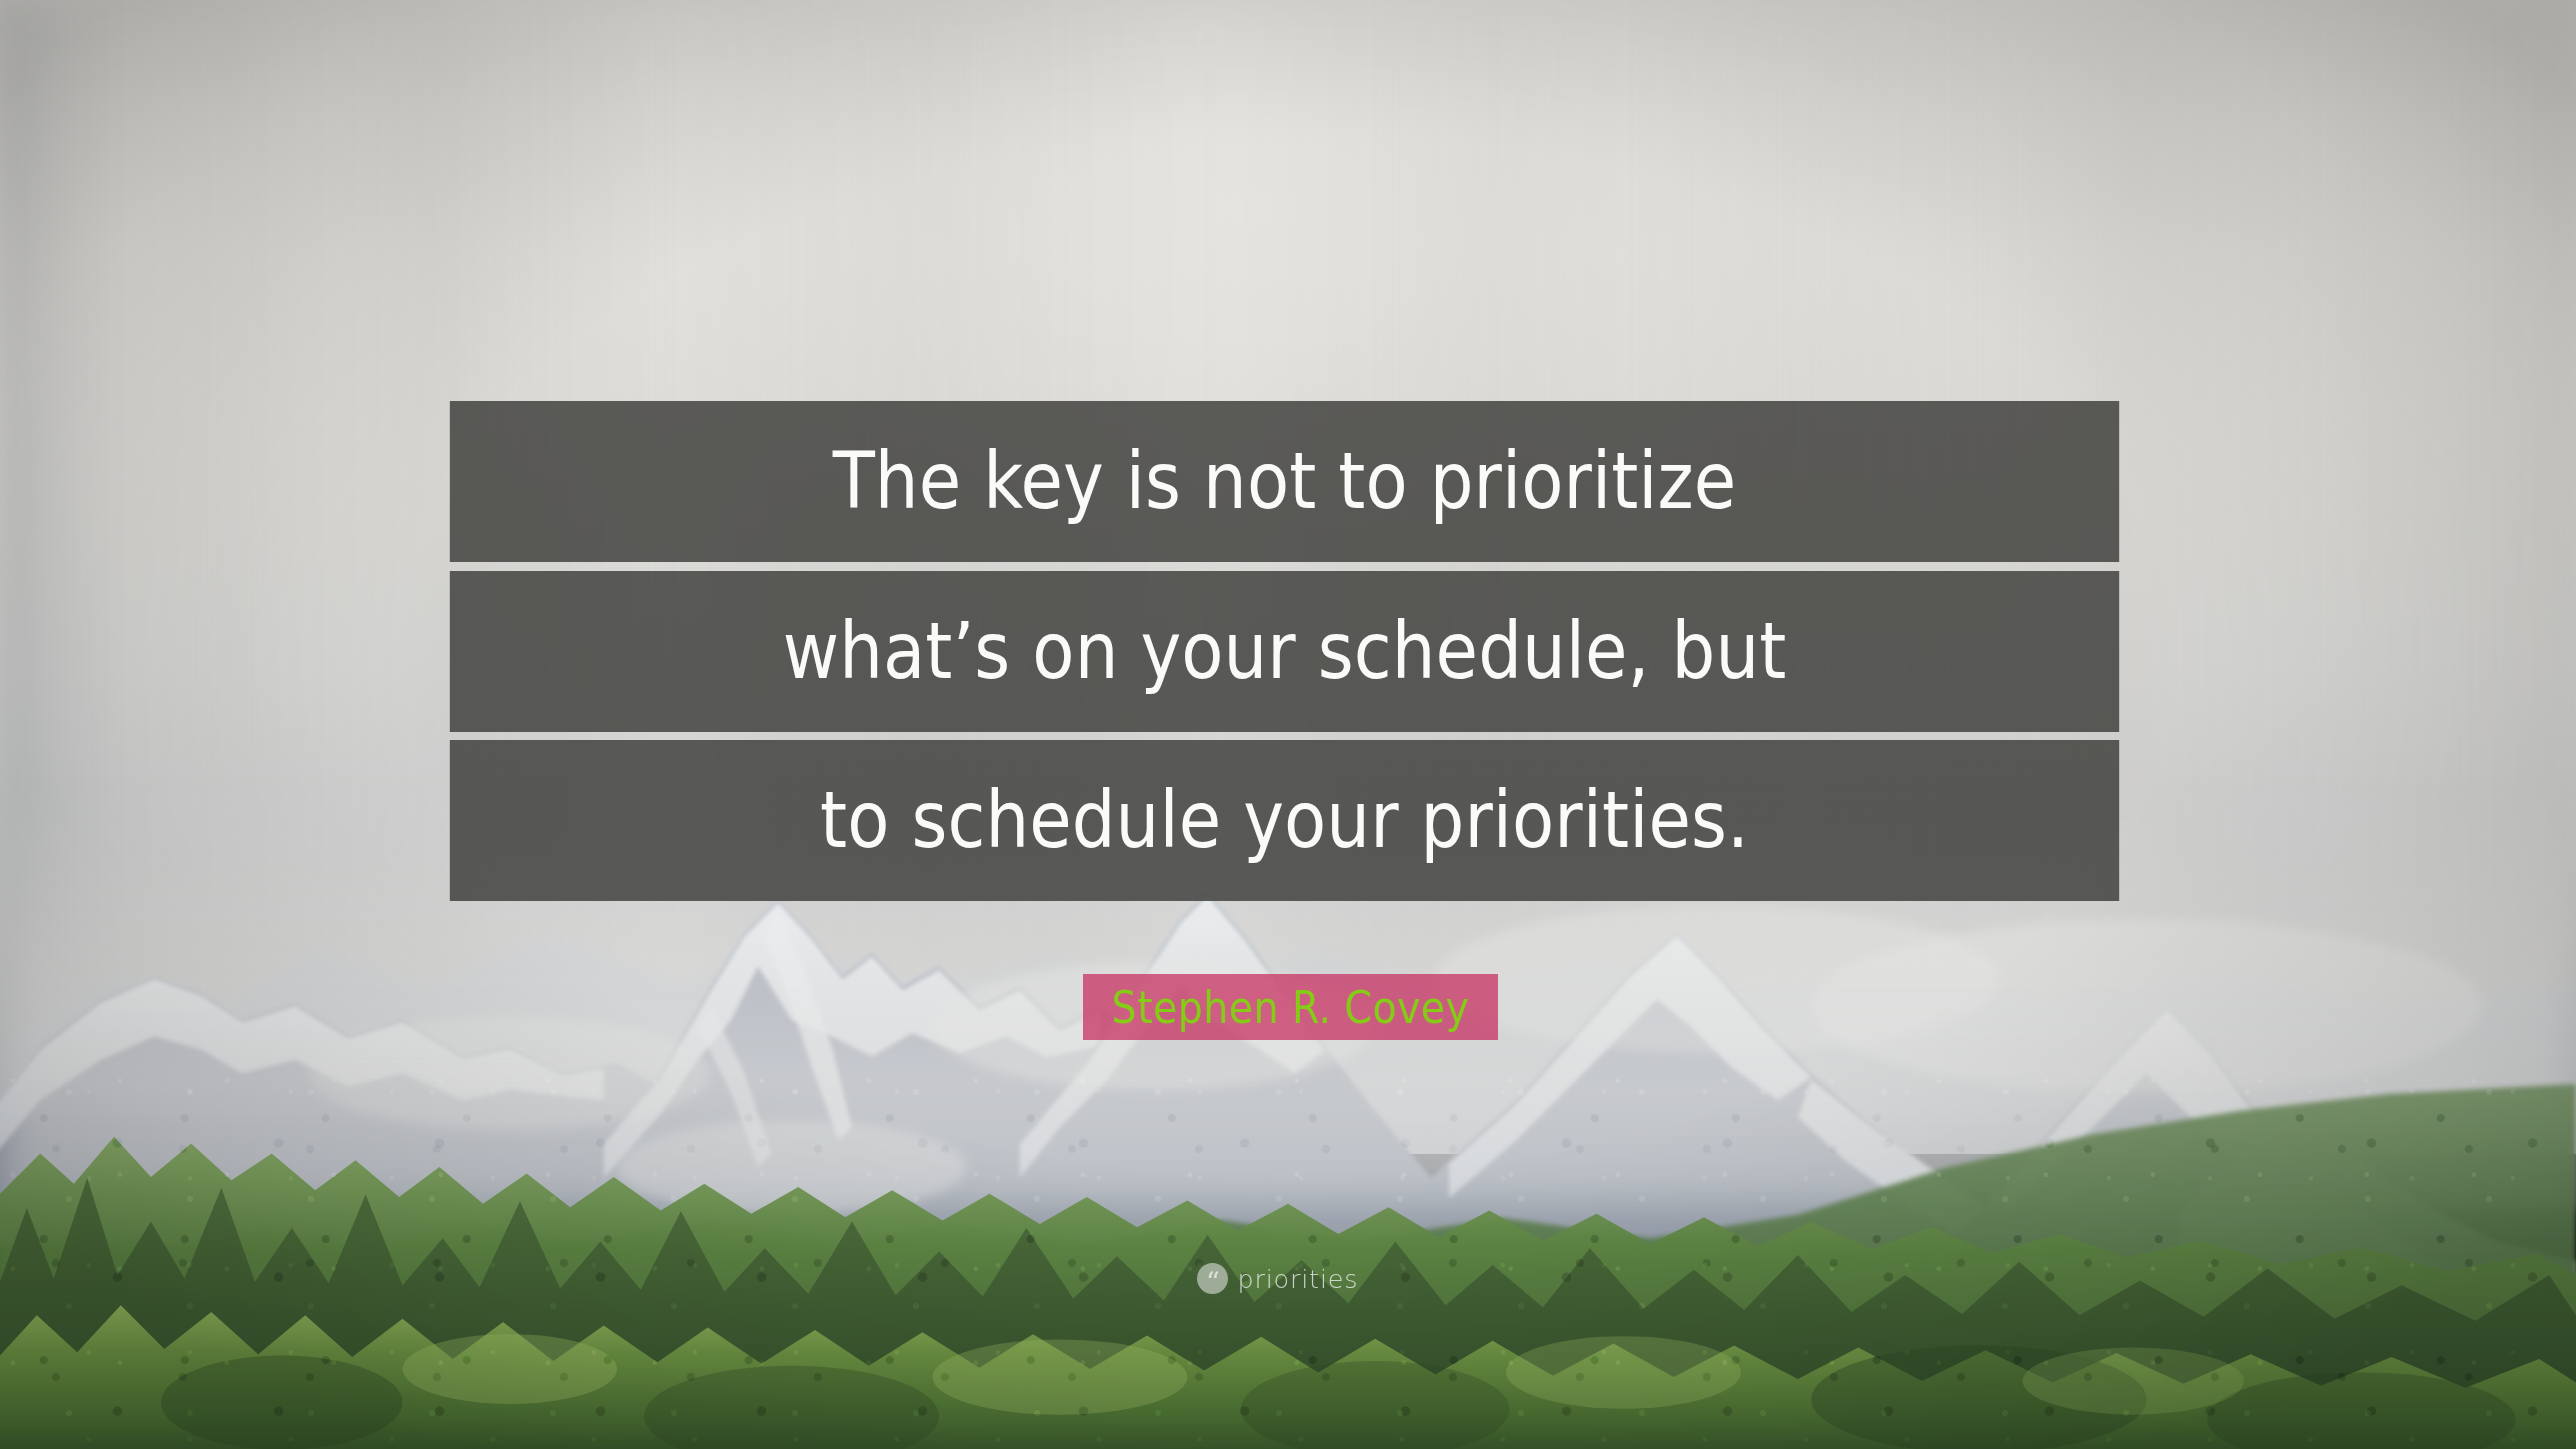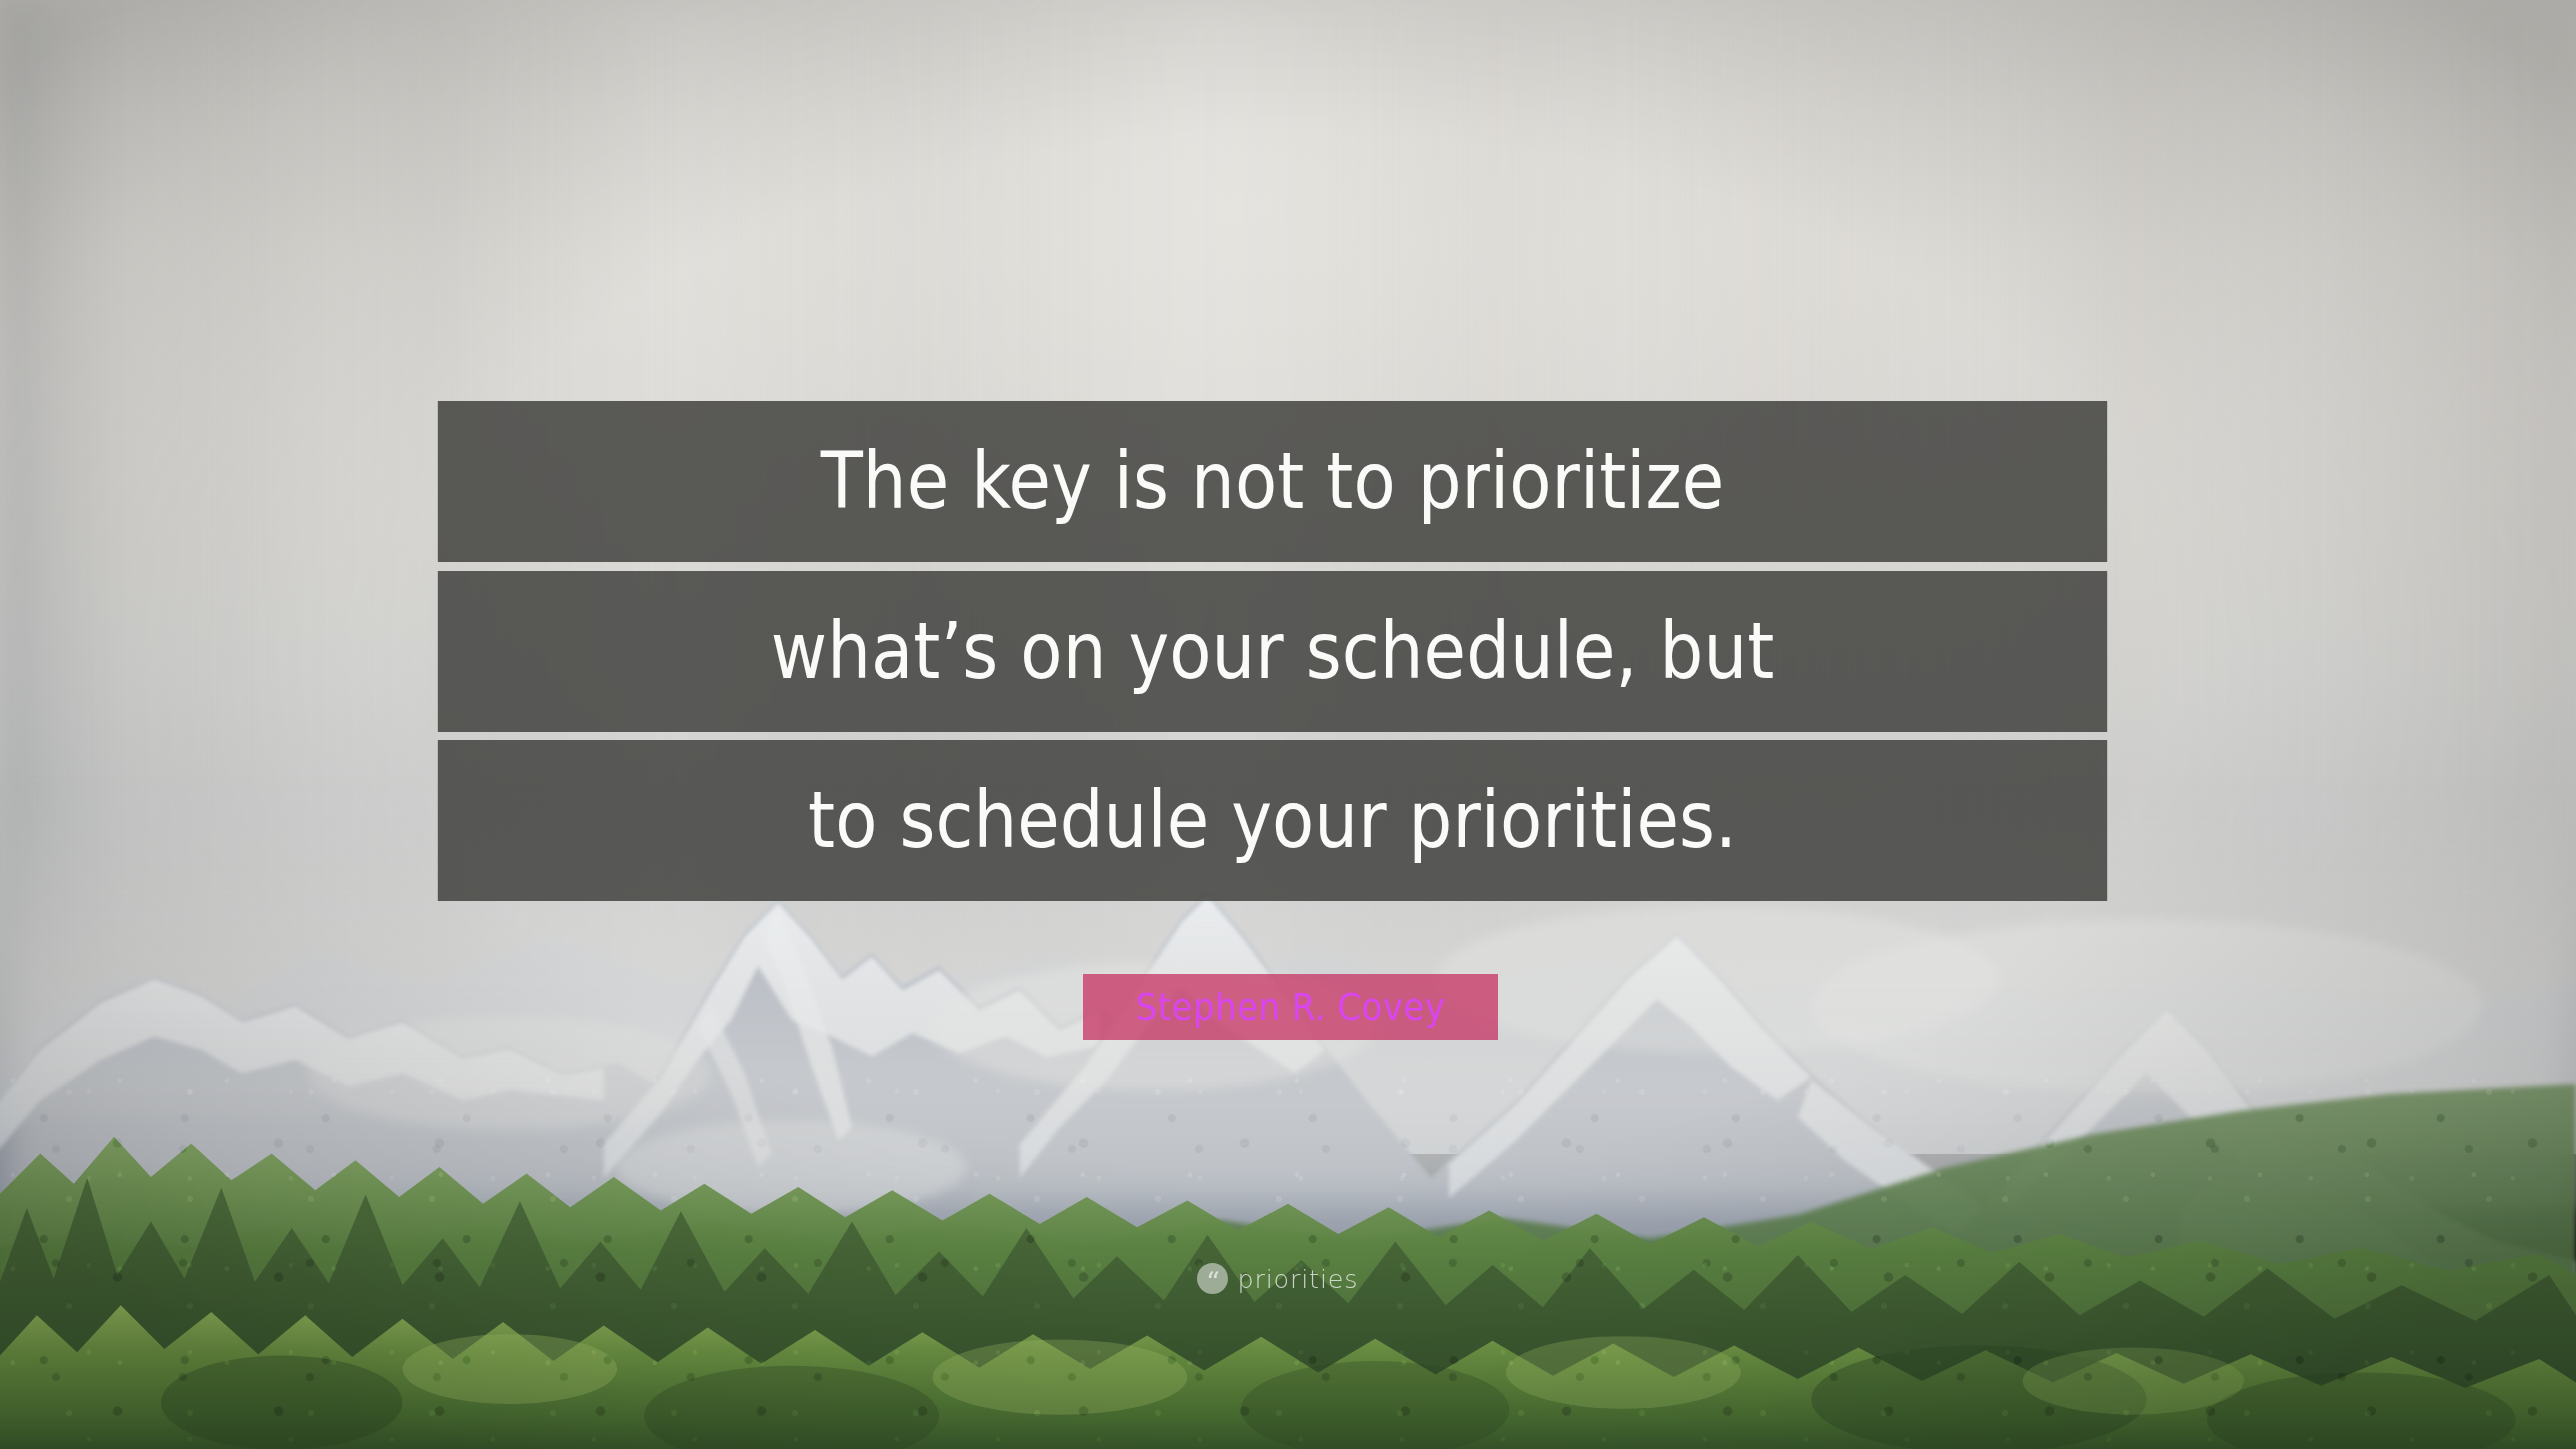--- a/index.html
+++ b/index.html
@@ -136,21 +136,21 @@
     inset: 0;
     background:
       radial-gradient(ellipse 1610px 939px at 50% 45%,
         rgba(0,0,0,0) 55%, rgba(0,0,0,0.10) 85%, rgba(0,0,0,0.18) 100%);
     pointer-events: none;
   }
 
   
   .quote-block {
     position: absolute;
-    left: 412px;
+    left: 424px;
     top: 401px;
     width: 1721px;
   }
   .qline {
     background: rgba(56,56,54,0.80);
     color: #fafaf8;
     font-family: "DejaVu Sans Condensed", "Liberation Sans Narrow", "Liberation Sans", sans-serif;
     font-weight: 300;
     font-size: 79px;
     line-height: 161px;
@@ -172,24 +172,24 @@
     left: 1083px;
     top: 974px;
     width: 415px;
     height: 66px;
     background: rgba(199,48,97,0.74);
     display: flex;
     align-items: center;
     justify-content: center;
   }
   .author-name {
-    color: #d946ef;
+    color: #84cc16;
     font-family: "DejaVu Sans Condensed", "Liberation Sans Narrow", "Liberation Sans", sans-serif;
     font-weight: 300;
-    font-size: 38px;
+    font-size: 44px;
     letter-spacing: 0.4px;
     white-space: nowrap;
   }
 
   
   .watermark {
     position: absolute;
     left: 1197px;
     top: 1263px;
     display: flex;

